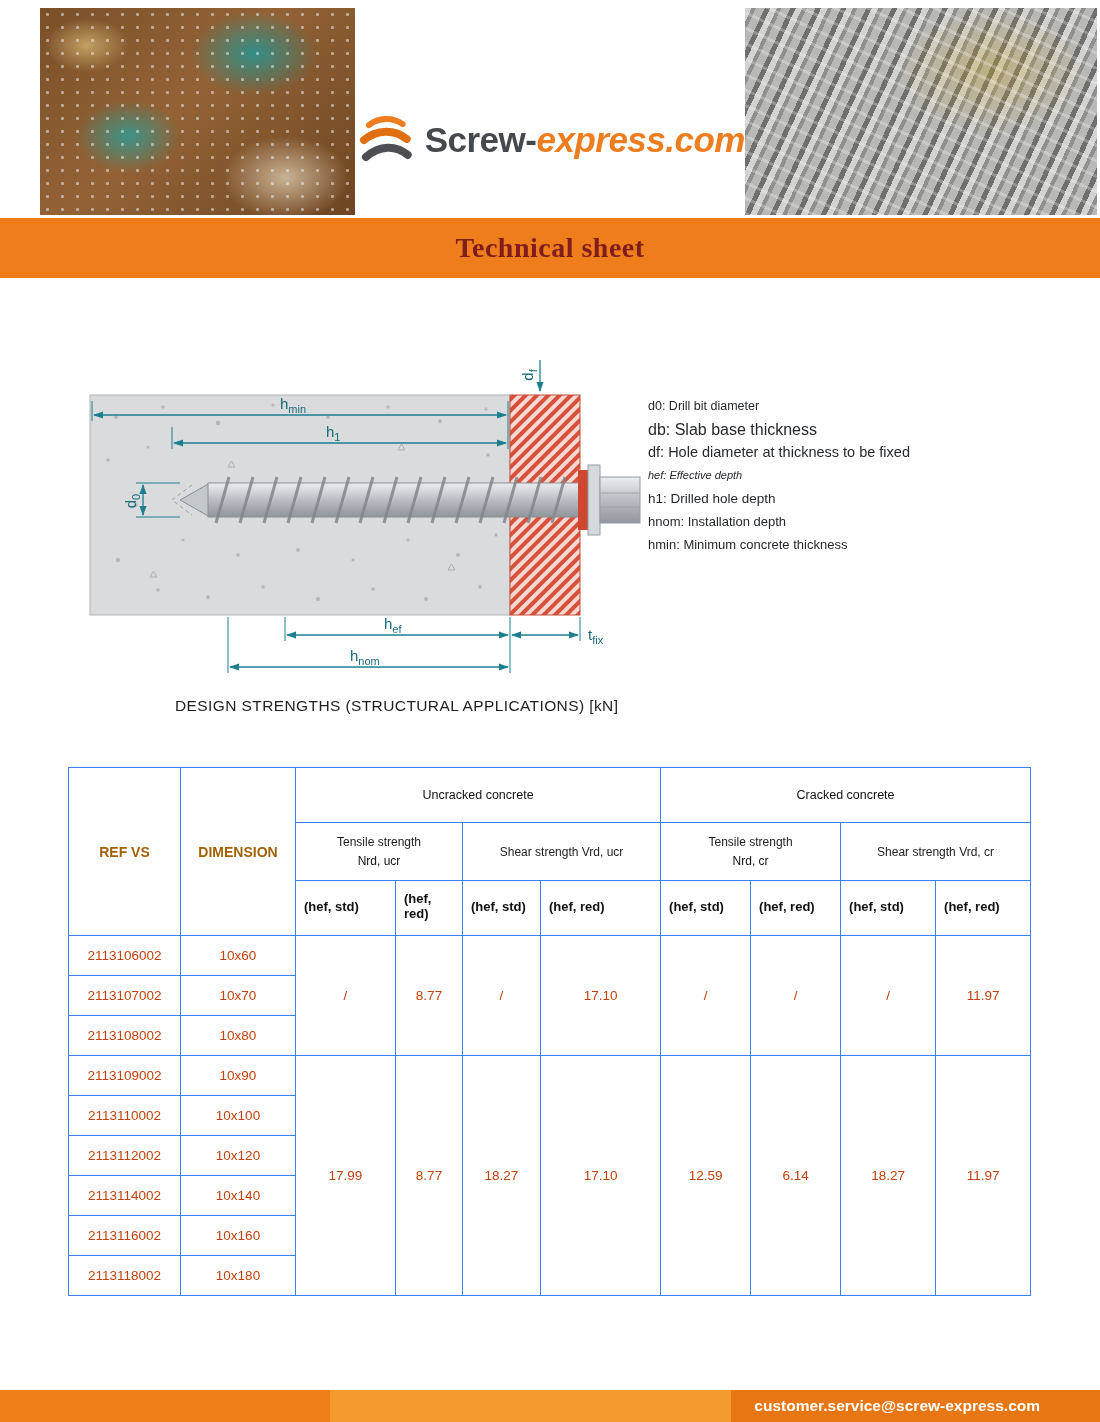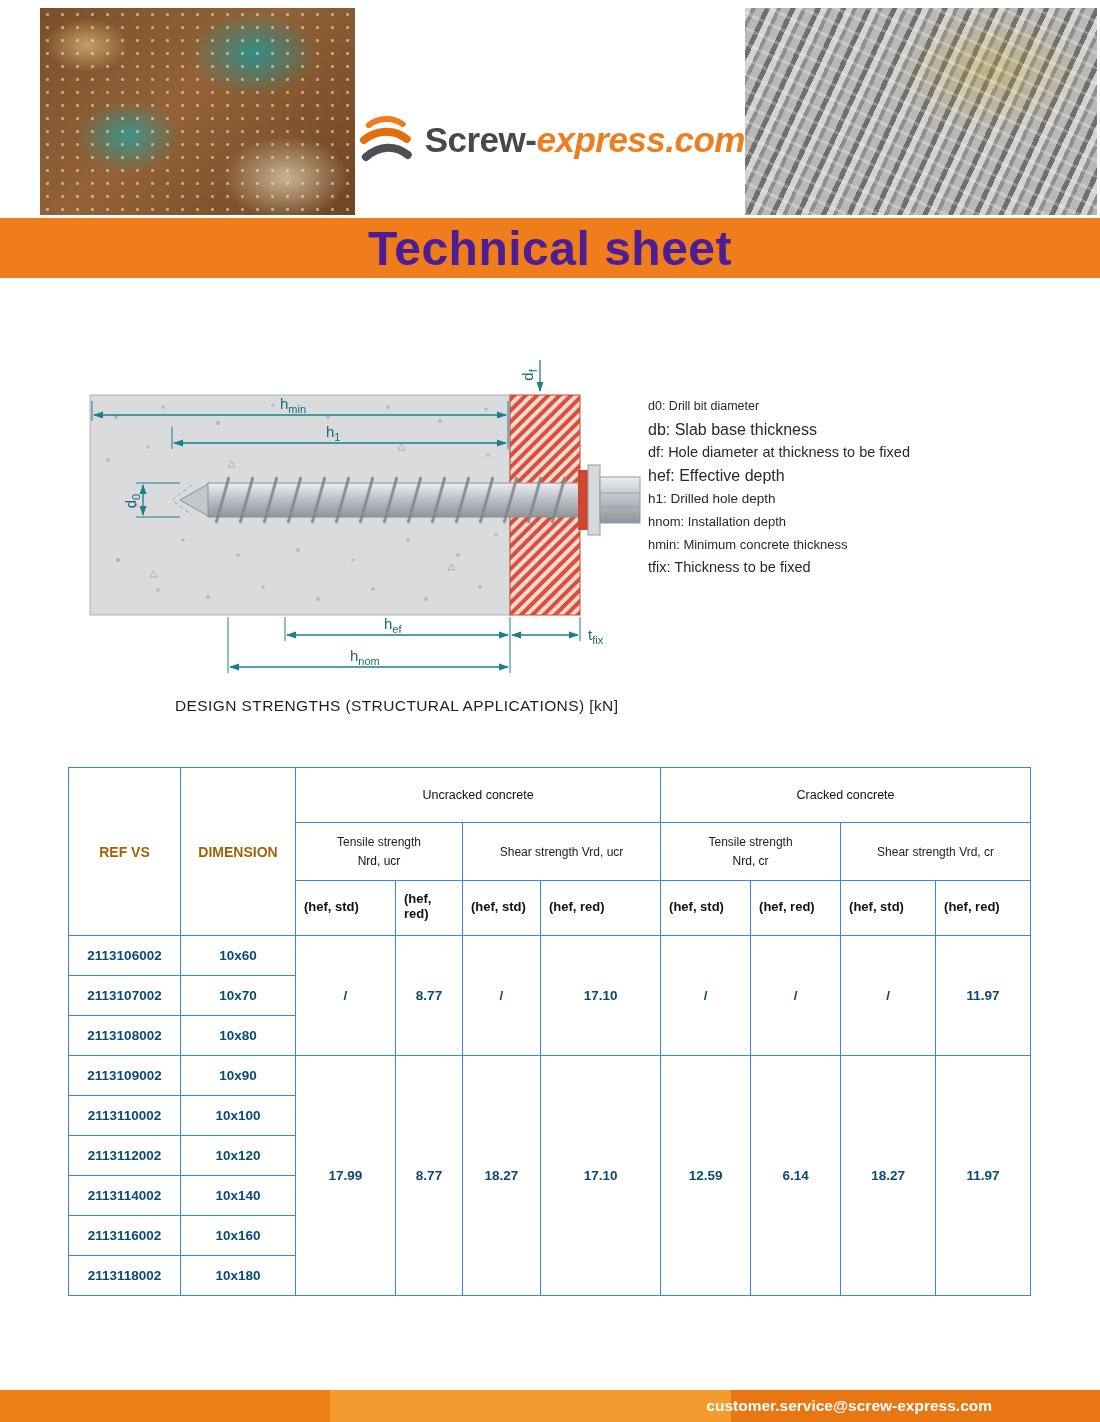--- a/index.html
+++ b/index.html
@@ -35,55 +35,55 @@
     background: repeating-linear-gradient(25deg, rgba(255,255,255,.25) 0 3px, rgba(0,0,0,0) 3px 14px);
   }
   .logo-area { position:absolute; left:355px; right:355px; top:0; height:280px;
     display:flex; align-items:center; justify-content:center; gap:10px; }
   .logo-text { font-size:35px; font-weight:bold; white-space:nowrap; letter-spacing:-0.5px; }
   .brand-dark { color:#45494e; }
   .brand-orange { color:#ED7D1F; font-style:italic; }
 
   
   .banner { height:60px; background:#EF7D1B; display:flex; align-items:center; justify-content:center; }
-  .banner span { color:#4c1d95; font-size:48px; font-weight:bold; letter-spacing:0.5px; }
+  .banner span { color:#7f1d1d; font-size:28px; font-weight:bold; letter-spacing:0.5px;font-family:Liberation Serif, serif; }
 
   
   .diagram-section { display:flex; margin-top:77px; }
   .diagram-wrap { margin-left:88px; width:560px; flex:0 0 560px; }
   .legend { flex:1; padding:40px 130px 0 0; text-align:left; color:#26292c; }
   .legend .lg { line-height:23px; white-space:nowrap; }
   .l1 { font-size:12.5px; } .l2 { font-size:16px; } .l3 { font-size:14.5px; }
-  .l4 { font-size:16px; } .l5 { font-size:13.5px; } .l6 { font-size:13px; }
+  .l4 { font-size:11px;font-style:italic; } .l5 { font-size:13.5px; } .l6 { font-size:13px; }
   .l7 { font-size:13px; } .l8 { font-size:14.5px; }
   .caption { margin:8px 0 0 175px; font-size:15.5px; letter-spacing:0.4px; color:#1d1f21; }
 
   .dim-line { stroke:#1b7f8e; stroke-width:1.3; fill:none; }
   .ext-line { stroke:#1b7f8e; stroke-width:1; fill:none; }
   .dim-text { font-family:"Liberation Sans",sans-serif; font-size:15px; fill:#176b79; }
   .dim-sub  { font-size:11px; }
 
   
   table.data { border-collapse:collapse; margin:52px 0 0 68px; table-layout:fixed; width:962px;
     font-family:"Liberation Sans",sans-serif; }
   table.data th, table.data td { border:1px solid #3b82f6; }
   th.refvs { font-size:14px; font-weight:bold; color:#a16207; }
   th.group { font-size:12.5px; font-weight:normal; height:55px; color:#111; }
   tr.sub-row th { height:58px; font-weight:normal; vertical-align:middle; }
   .sg-small { font-size:12px; color:#222; }
   .sg-sub { font-size:12px; margin-top:5px; color:#111; }
   tr.hef-row th { height:55px; font-size:13px; font-weight:bold; text-align:left;
     padding:4px 5px 8px 8px; vertical-align:middle; color:#111; }
-  tbody td { height:40px; text-align:center; font-size:13.5px; font-weight:bold; color:#0c4a6e; }
+  tbody td { height:40px; text-align:center; font-size:13.5px; font-weight:normal; color:#c2410c; }
   tbody td.val { font-size:13.5px; }
 
   
   .footer { position:absolute; left:0; right:0; bottom:0; height:32px;
     background:linear-gradient(90deg,#ef7f18 0,#ef7f18 30%,#f49b2f 30%,#f49b2f 66.5%,#e87612 66.5%,#e87612 100%);
-    display:flex; align-items:center; justify-content:flex-end; padding-right:108px; }
+    display:flex; align-items:center; justify-content:flex-end; padding-right:60px; }
   .footer a { color:#ffffff; font-size:15.5px; font-weight:bold; text-decoration:none; }
 </style>
 </head>
 <body>
 
 <div class="page">
 
   <div class="header">
     <div class="photo photo-left"></div>
     <div class="logo-area">
@@ -226,21 +226,20 @@
     </div>
 
     <div class="legend">
       <div class="lg l1">d0: Drill bit diameter</div>
       <div class="lg l2">db: Slab base thickness</div>
       <div class="lg l3">df: Hole diameter at thickness to be fixed</div>
       <div class="lg l4">hef: Effective depth</div>
       <div class="lg l5">h1: Drilled hole depth</div>
       <div class="lg l6">hnom: Installation depth</div>
       <div class="lg l7">hmin: Minimum concrete thickness</div>
-      <div class="lg l8">tfix: Thickness to be fixed</div>
     </div>
   </div>
 
   <div class="caption">DESIGN STRENGTHS (STRUCTURAL APPLICATIONS) [kN]</div>
 
   <table class="data">
     <colgroup>
       <col style="width:112px">
         <col style="width:115px">
       <col style="width:100px">

